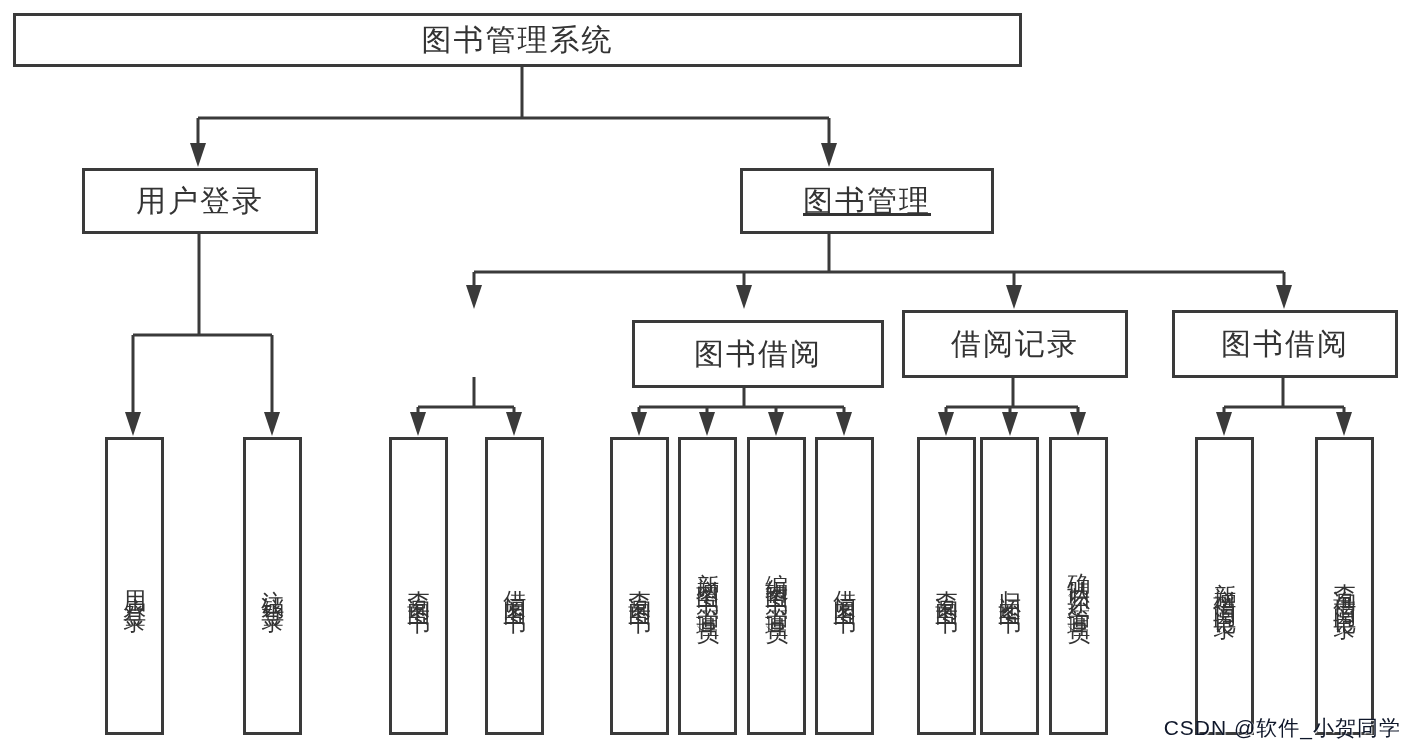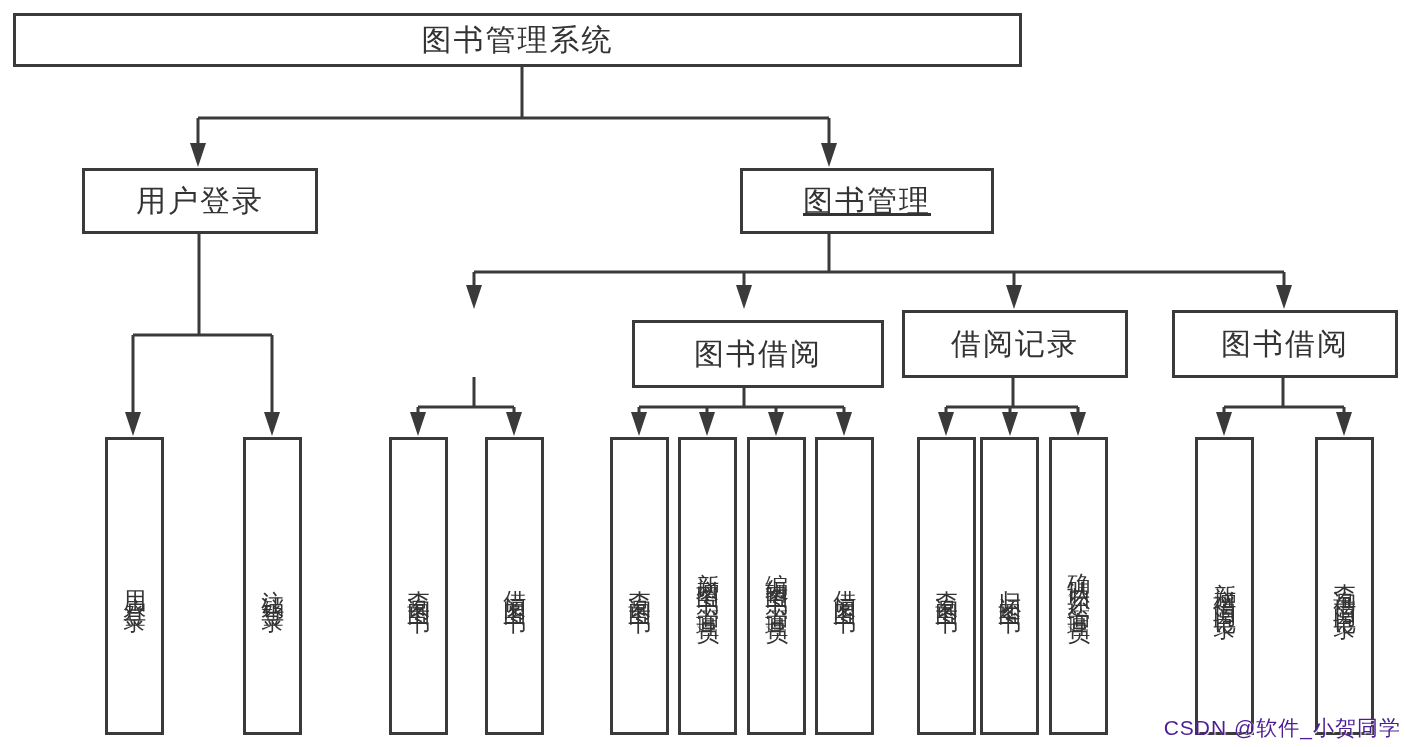--- a/index.html
+++ b/index.html
@@ -14,21 +14,21 @@
     display:flex;align-items:center;justify-content:center;
   }
   .hbox{font-size:30px;letter-spacing:2px;white-space:nowrap;}
   .leaf{
     top:437px;width:59px;height:298px;
     writing-mode:vertical-rl;text-orientation:mixed;
     font-size:23px;letter-spacing:7px;line-height:1.2;
   }
   .watermark{
     position:absolute;right:4px;bottom:5px;font-size:21px;letter-spacing:1px;
-    color:#4c1d95;text-shadow:1px 1px 1px #ffffff;white-space:nowrap;
+    color:#0f172a;text-shadow:1px 1px 1px #ffffff;white-space:nowrap;
   }
 </style>
 </head>
 <body>
 
 <div class="canvas">
 
   <svg width="1405" height="747" viewBox="0 0 1405 747">
     <g stroke="#3a3a3a" stroke-width="3" fill="none">
       <path d="M522,67 V118 M198,118 H829 M198,118 V149 M829,118 V149"></path>

